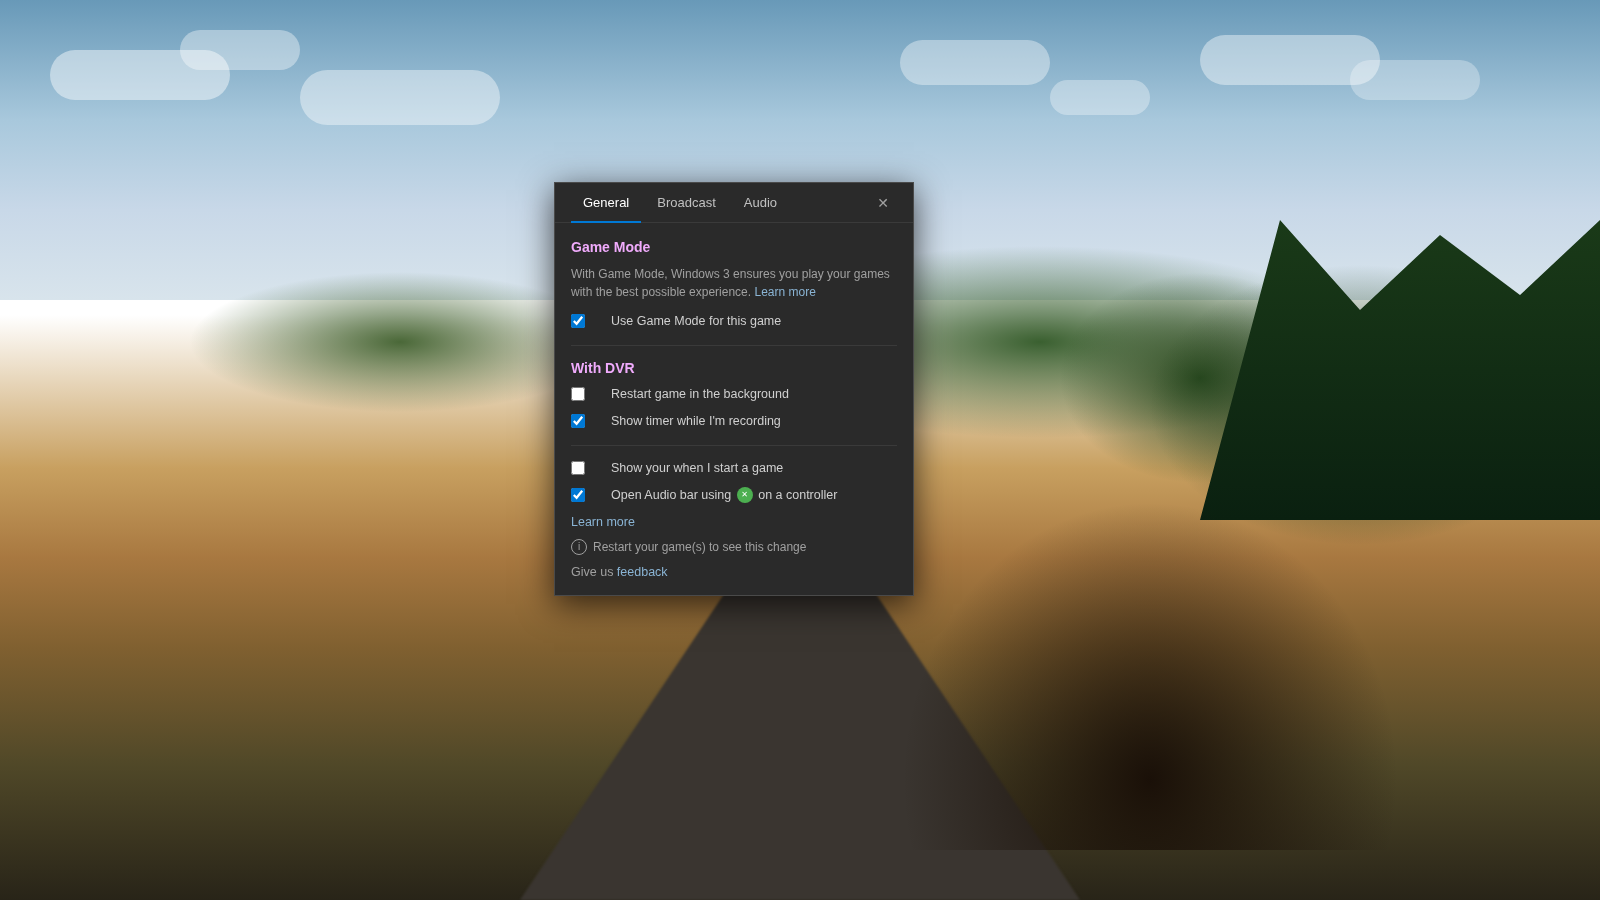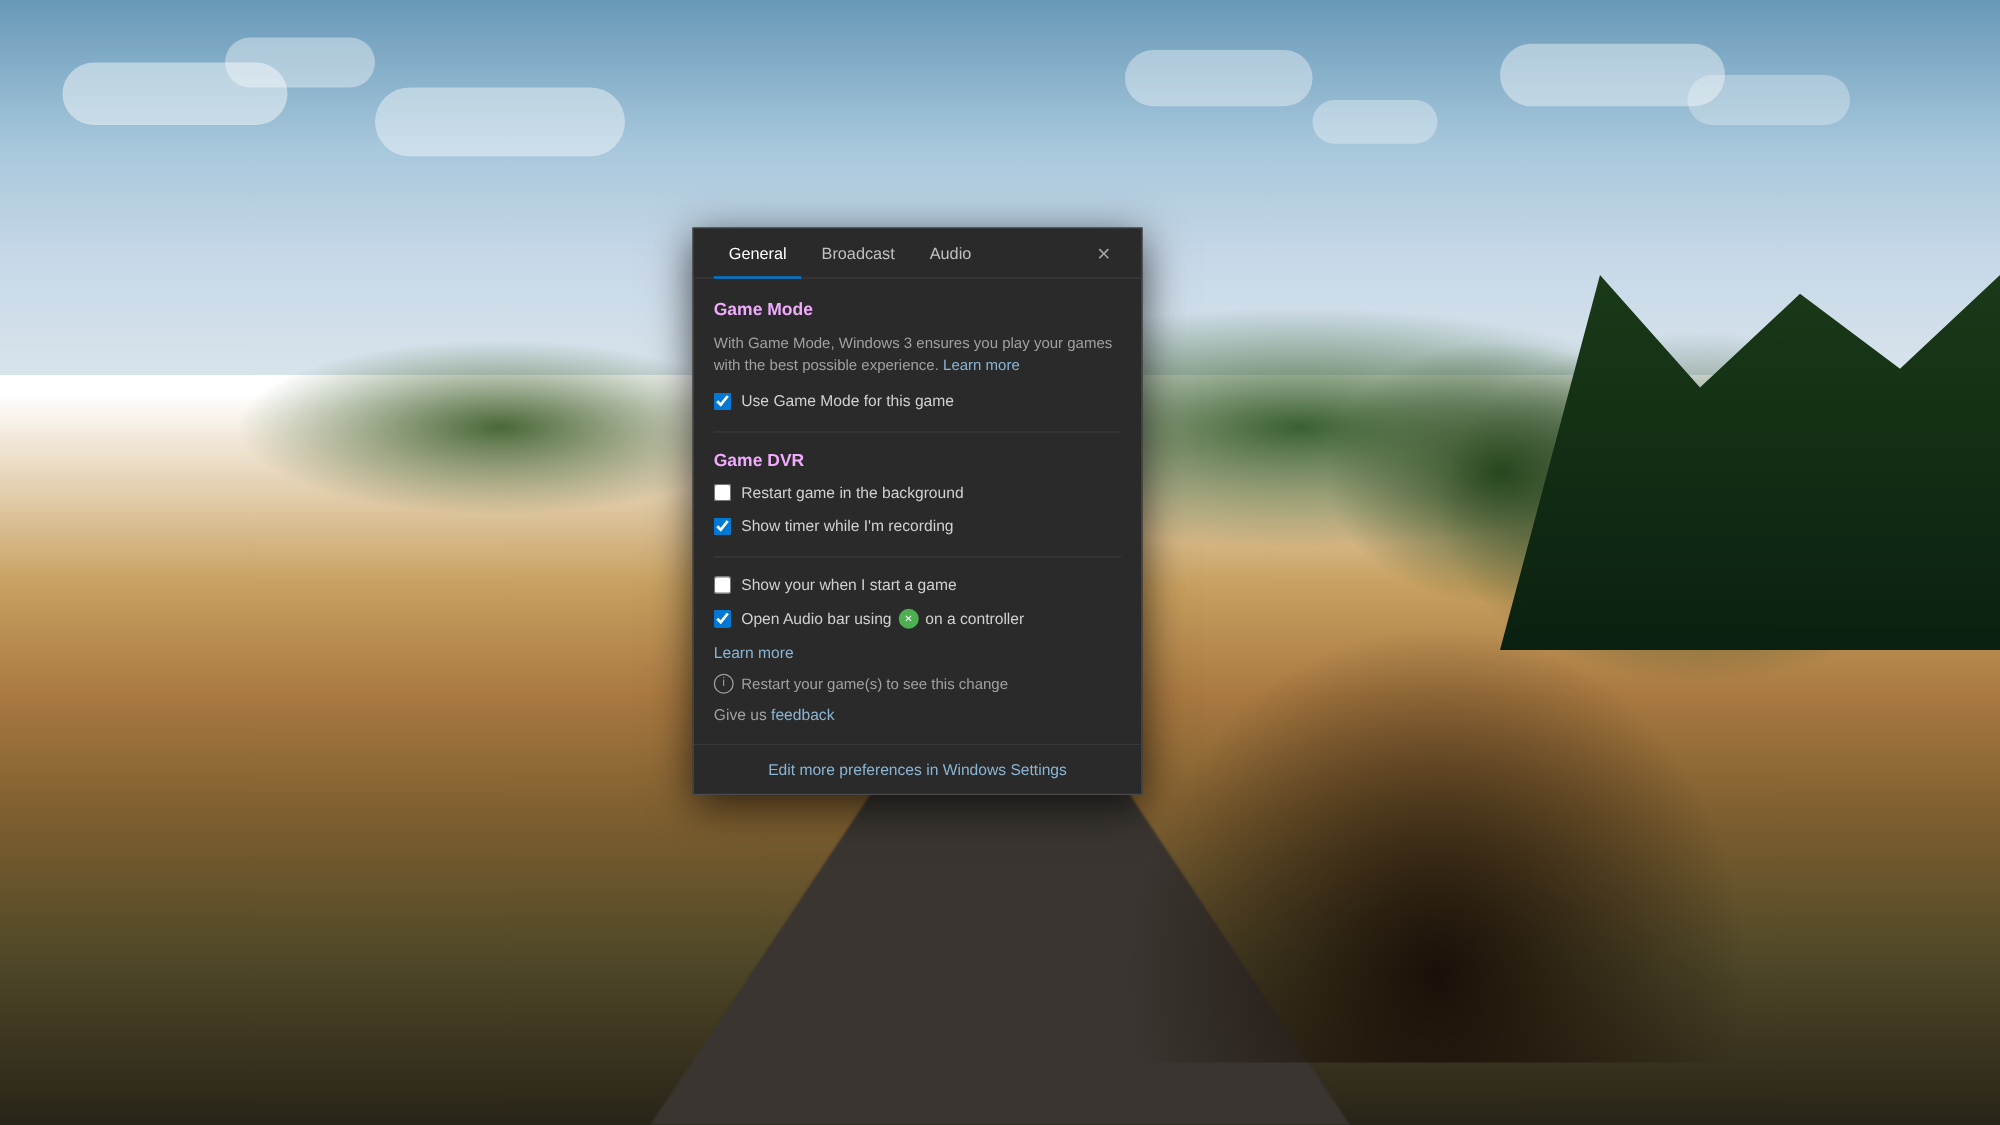--- a/index.html
+++ b/index.html
@@ -165,20 +165,21 @@
       margin-top: 1px;
       flex-shrink: 0;
       cursor: pointer;
       accent-color: #0078d4;
     }
 
     .checkbox-label {
       font-size: 12.5px;
       color: #d0d0d0;
       line-height: 1.4;
+      margin-left: 18px;
     }
 
     .xbox-icon {
       display: inline-block;
       width: 16px;
       height: 16px;
       background: #4caf50;
       border-radius: 50%;
       vertical-align: middle;
       margin: 0 2px;
@@ -327,21 +328,21 @@
       <span>With Game Mode, Windows 3 ensures you play your games with the best possible experience.</span>
       <a>Learn more</a>
     </div>
     <div class="checkbox-row">
       <input type="checkbox" checked="" style="">
       <span class="checkbox-label">Use Game Mode for this game</span>
     </div>
 
     <div class="divider"></div>
 
-    <div class="section-title">Game DVR</div>
+    <div class="section-title">With DVR</div>
     <div class="checkbox-row">
       <input type="checkbox" style="">
       <span class="checkbox-label">Restart game in the background</span>
     </div>
     <div class="checkbox-row">
       <input type="checkbox" checked="" style="">
       <span class="checkbox-label">Show timer while I'm recording</span>
     </div>
 
     <div class="divider"></div>
@@ -363,17 +364,14 @@
       <div class="info-icon">i</div>
       <span>Restart your game(s) to see this change</span>
     </div>
 
     <div class="feedback-row">
       <span>Give us </span><a>feedback</a>
     </div>
 
   </div>
 
-  <div class="dialog-footer">
-    <a class="footer-link">Edit more preferences in Windows Settings</a>
-  </div>
 
 </div>
 
 </body></html>

